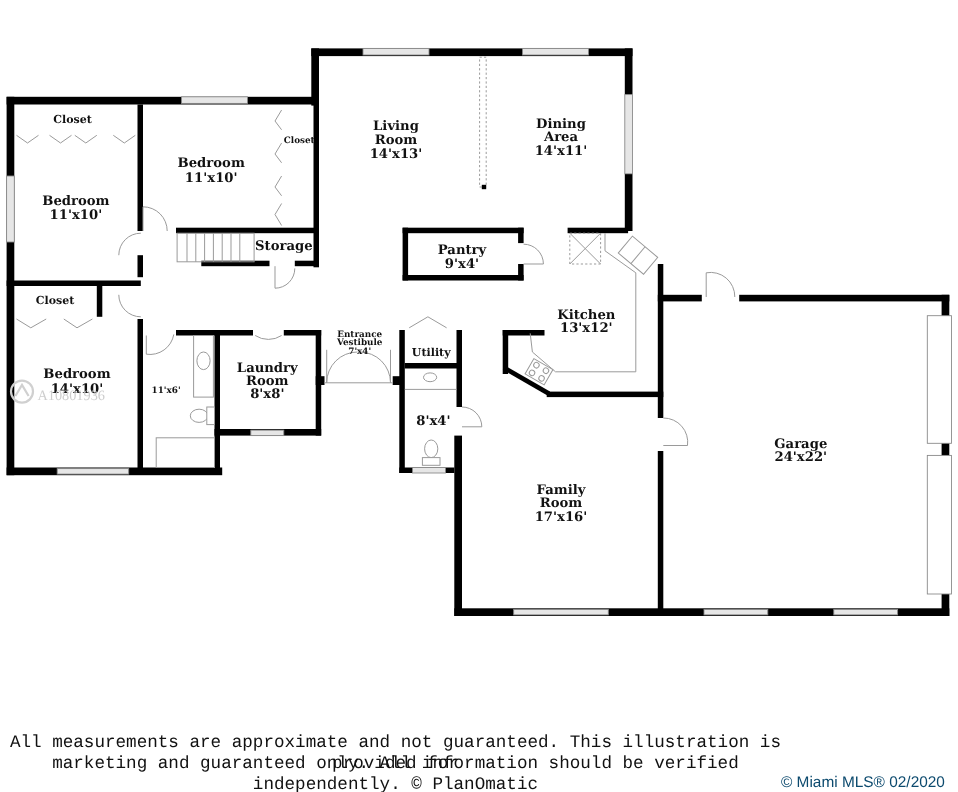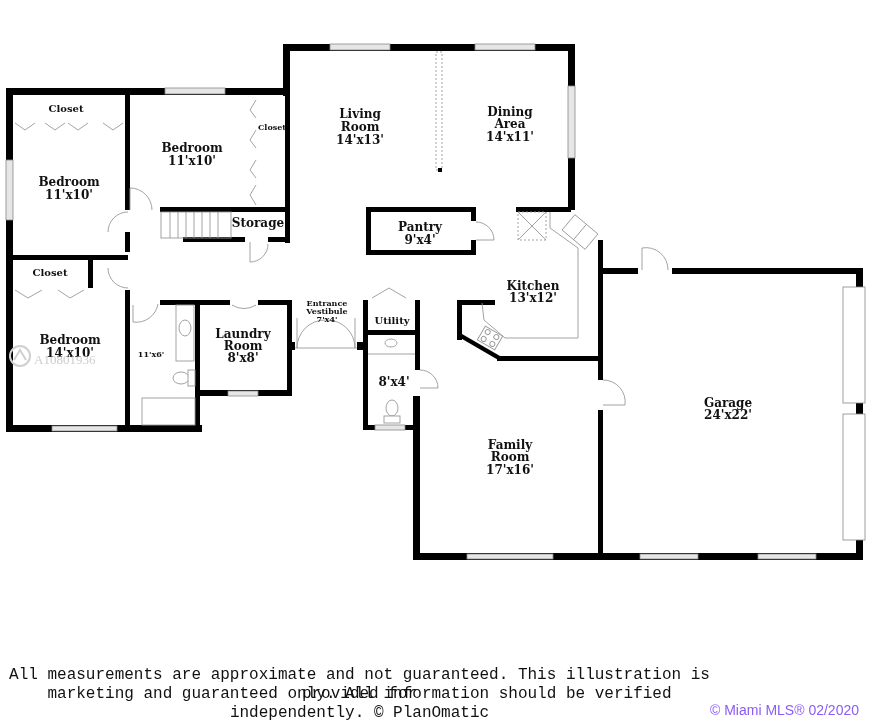--- a/index.html
+++ b/index.html
@@ -16,21 +16,21 @@
     .lbl-sm { font-size: 10px; }
     .lbl-xs { font-size: 8px; }
     .disclaimer {
       position: absolute; left: 0; width: 719px; text-align: center;
       font-family: Liberation Mono, monospace; font-size: 16px; color: #111; line-height: 19px;
     }
     .disc1 { top: 666px; }
     .disc2 { top: 685px; }
     .mls {
       position: absolute; right: 12px; top: 702px;
-      font-family: "Liberation Sans", sans-serif; font-size: 14px; color: #8b5cf6;
+      font-family: "Liberation Sans", sans-serif; font-size: 14px; color: #0c4a6e;
     }
     .wm {
       position: absolute; left: 34px; top: 352px;
       font-family: Liberation Serif, serif; font-size: 13px; color: #c8c8c8; opacity: .9;
     }
     .wm-logo { position: absolute; left: 6px; top: 342px; width: 28px; height: 28px; }
   </style>
 </head>
 <body>
 

